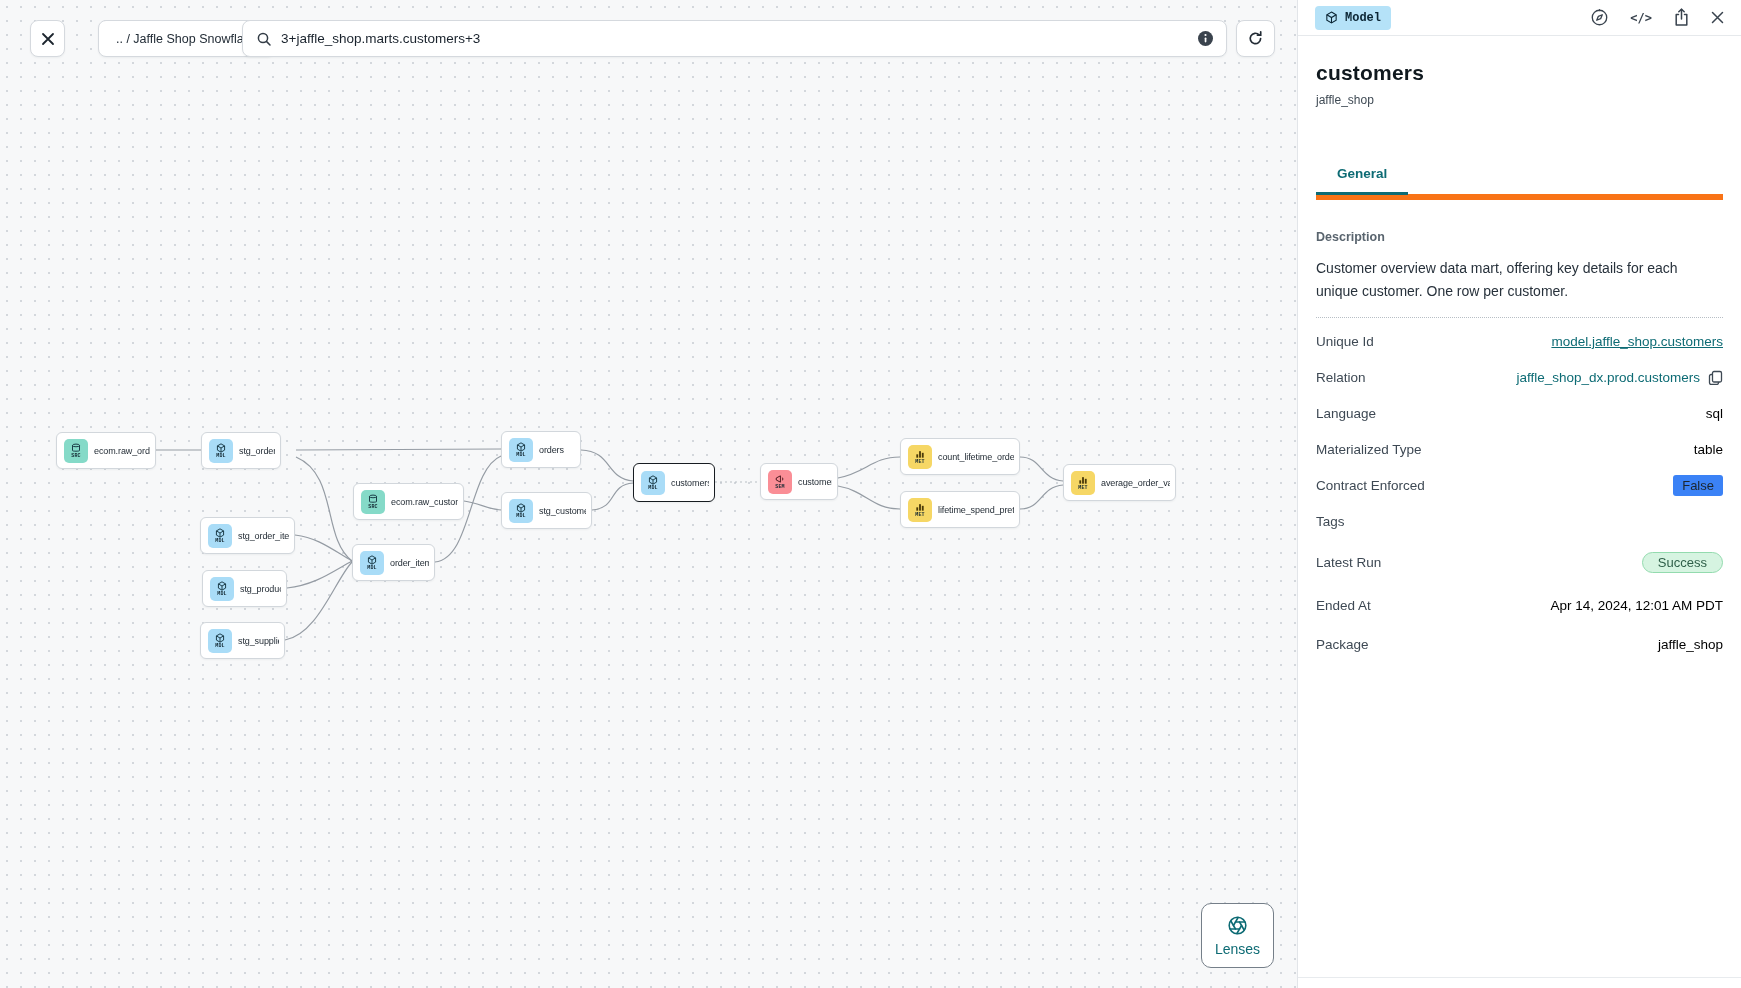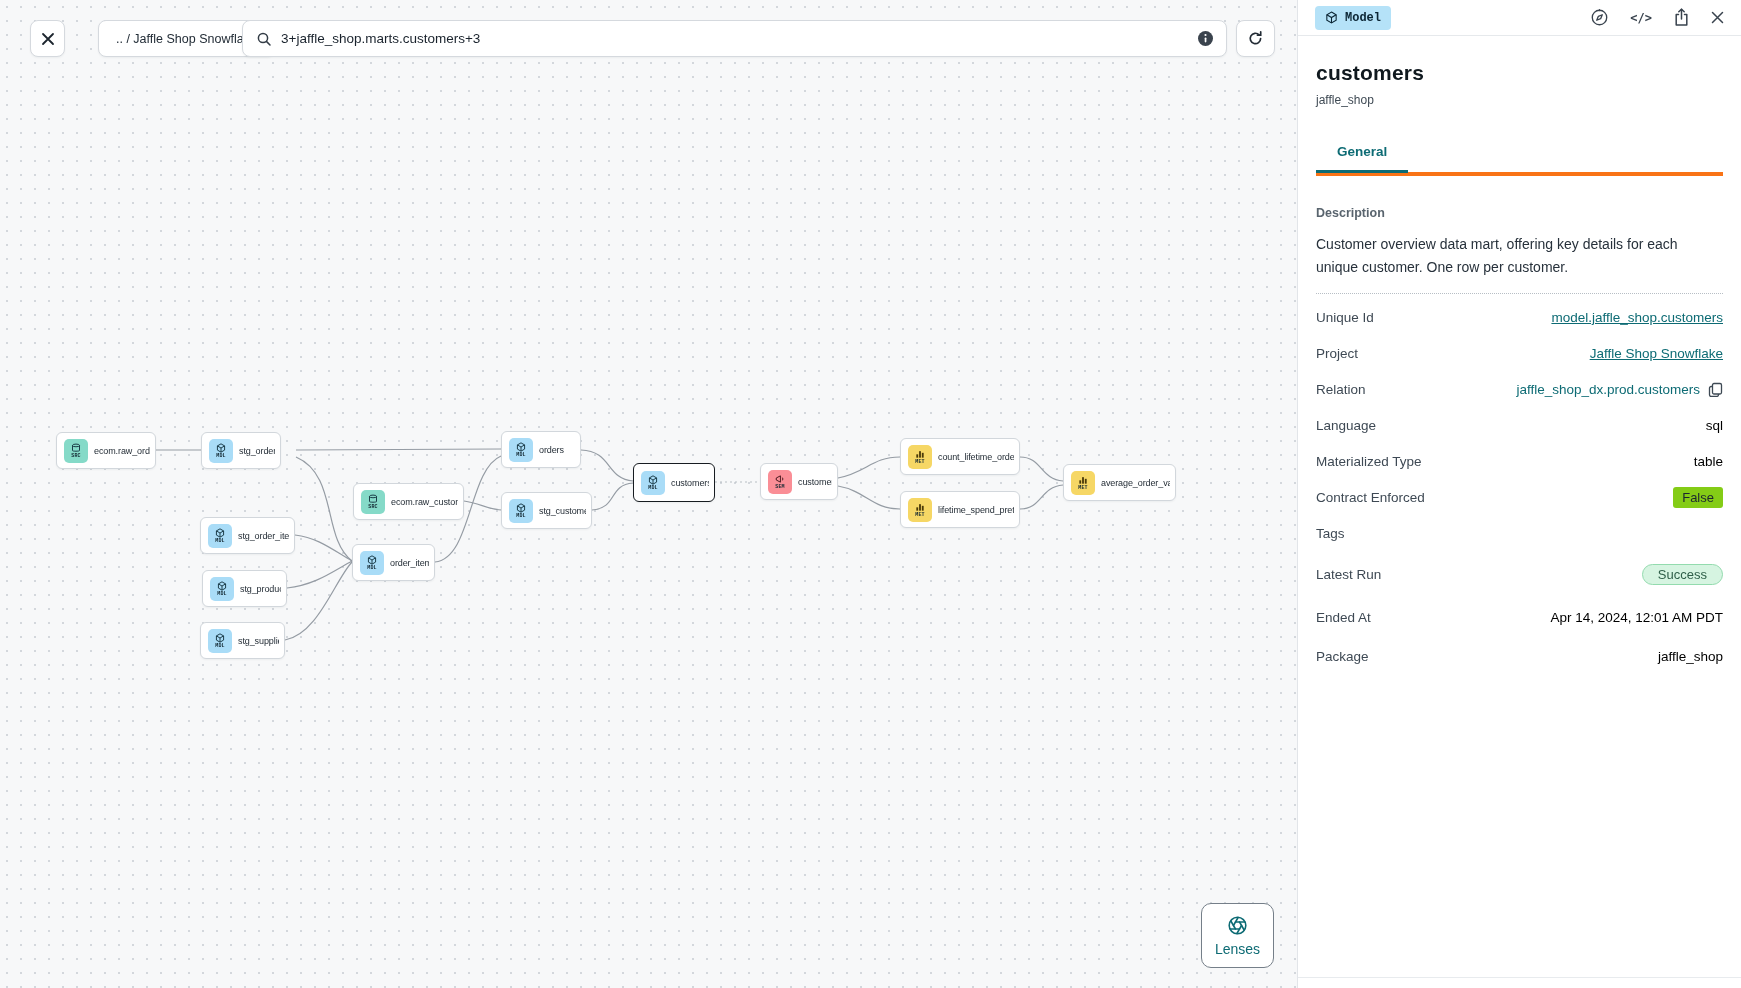--- a/index.html
+++ b/index.html
@@ -50,33 +50,33 @@
     padding:0 17px; border-bottom:1px solid #e6e9ec; }
   .badge-model { display:inline-flex; align-items:center; gap:7px; background:#b5e2f8; border-radius:4px;
     padding:5px 10px; font-family:"Liberation Mono",monospace; font-weight:700; font-size:12px; color:#0a2433; }
   .hicons { display:flex; align-items:center; gap:21px; }
   .hicons .ib { display:flex; align-items:center; cursor:pointer; }
   .code-glyph { font-family:"DejaVu Sans Mono",monospace; font-weight:700; font-size:12px; color:#39434e; }
 
   #panel-body { padding:0 18px; }
   #model-title { margin-top:25px; font-size:21px; font-weight:700; color:#10191f; letter-spacing:.2px; }
   #model-schema { margin-top:8px; font-size:12px; color:#3f4a54; }
-  #tabs { margin-top:35px; border-bottom:4px solid #f97316; }
+  #tabs { margin-top:57px; border-bottom:6px solid #f97316; }
   .tab { display:inline-block; padding:0 21px 11px; font-size:13.5px; font-weight:700; color:#0d6b74;
     border-bottom:3px solid #0d6b74; margin-bottom:-1px; cursor:pointer; }
   .sec-label { margin-top:30px; font-size:12.5px; font-weight:700; color:#59646e; }
   .desc { margin-top:13px; font-size:14px; line-height:1.62; color:#27313b; max-width:392px; }
   .dotted { border:none; border-top:1px dotted #b7bec5; margin:15px 0 5px; }
   .row { display:flex; justify-content:space-between; align-items:center; height:36px; font-size:13.5px; }
   .row.tall { height:46px; } .row.mid { height:41px; }
   .row .lbl { color:#3e4954; }
   .val { color:#000000; }
   .val-link { color:#0d6b74; text-decoration:underline; cursor:pointer; }
   .val-copy { color:#0d6b74; display:flex; align-items:center; gap:8px; }
-  .badge-gray { background:#84cc16; padding:3px 9px; border-radius:3px; color:#1c262f; font-size:13px; }
+  .badge-gray { background:#3b82f6; padding:3px 9px; border-radius:3px; color:#1c262f; font-size:13px; }
   .pill-success { background:#d6f4e1; border:1px solid #93dbae; border-radius:999px; padding:2px 15px;
     color:#2f5f49; font-size:13px; }
   #panel-footer-line { position:absolute; left:0; right:0; bottom:10px; border-top:1px solid #e8ebee; }
 </style>
 </head>
 <body>
 
 <div id="app">
 
   <div id="canvas">
@@ -327,24 +327,20 @@
 
       <div class="sec-label">Description</div>
       <div class="desc">Customer overview data mart, offering key details for each unique customer. One row per customer.</div>
       <hr class="dotted">
 
       <div class="row">
         <span class="lbl">Unique Id</span>
         <span class="val val-link">model.jaffle_shop.customers</span>
       </div>
       <div class="row">
-        <span class="lbl">Project</span>
-        <span class="val val-link">Jaffle Shop Snowflake</span>
-      </div>
-      <div class="row">
         <span class="lbl">Relation</span>
         <span class="val val-copy">
           <span>jaffle_shop_dx.prod.customers</span>
           <svg width="15" height="15" viewBox="0 0 15 15" fill="none" stroke="#3e4954" stroke-width="1.3">
               <rect x="4.5" y="1.5" width="9" height="10.5" rx="1.5"></rect>
               <path d="M10.5 12 v.8 a1.6 1.6 0 0 1 -1.6 1.6 H3.1 A1.6 1.6 0 0 1 1.5 12.8 V6.1 A1.6 1.6 0 0 1 3.1 4.5 h1.2"></path>
             </svg>
         </span>
       </div>
       <div class="row">

